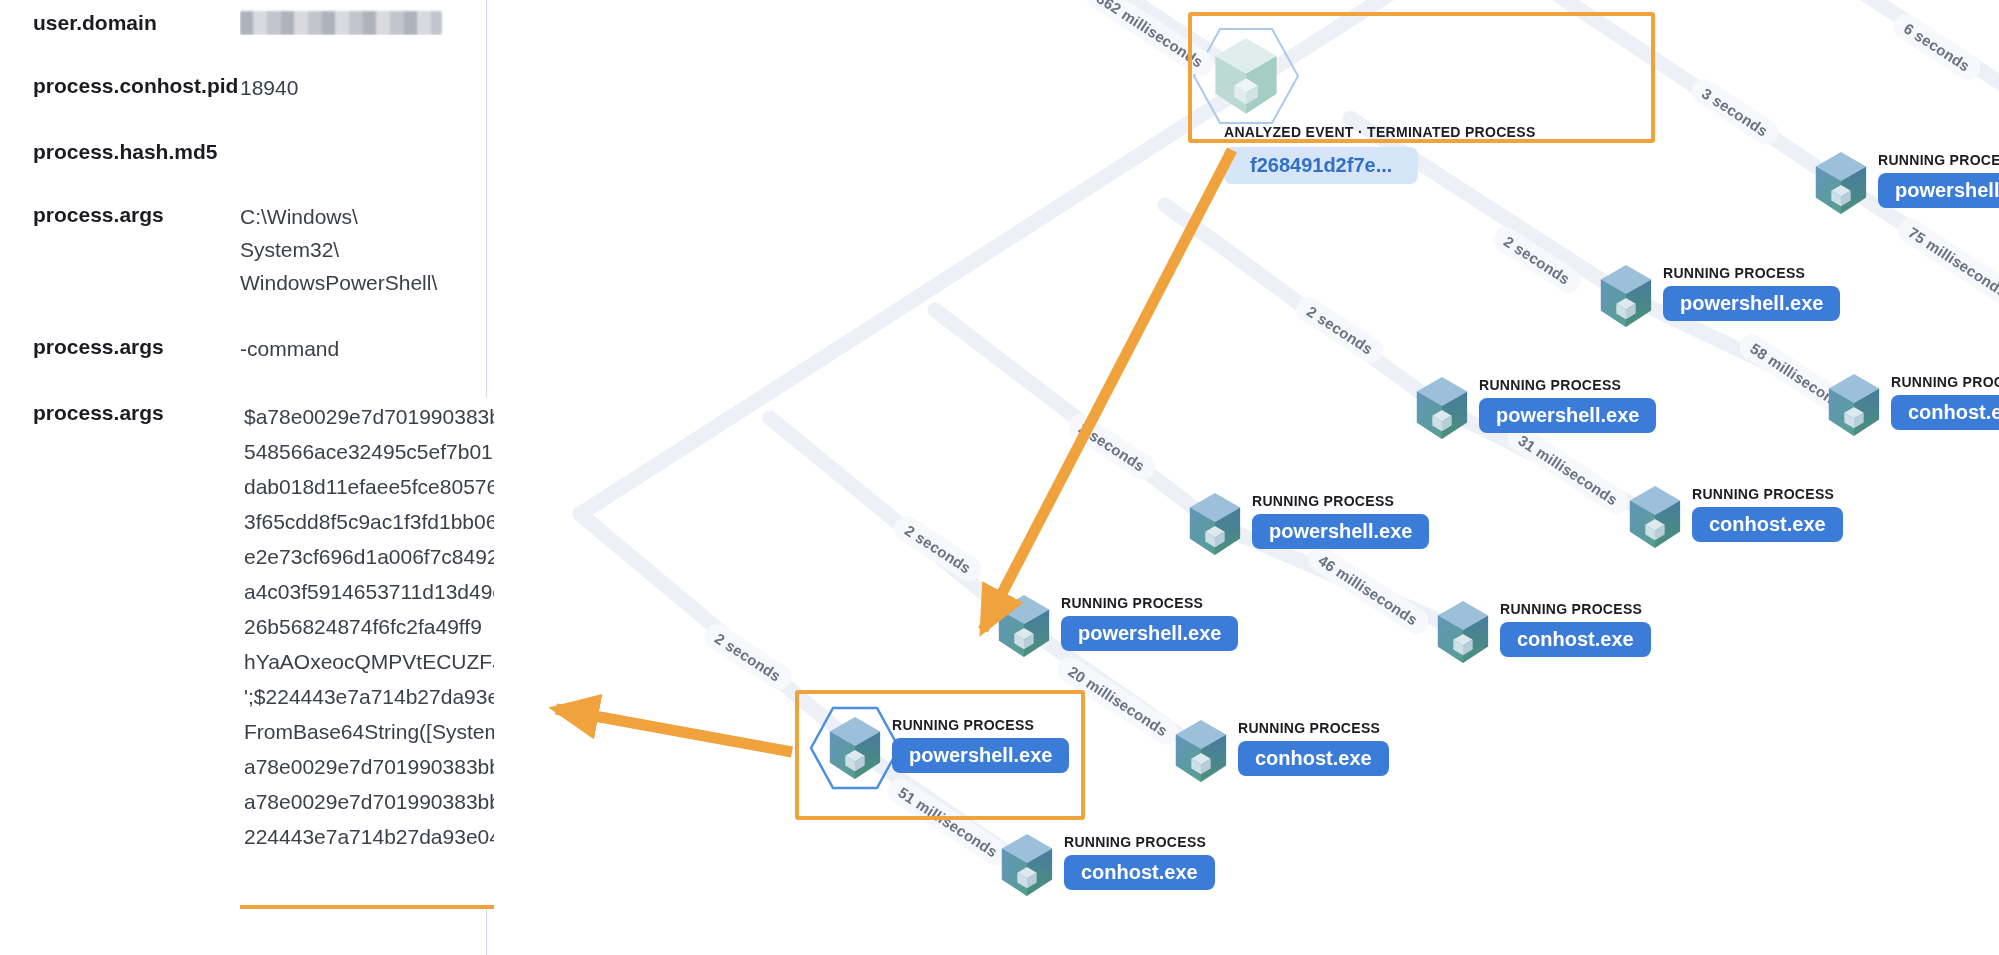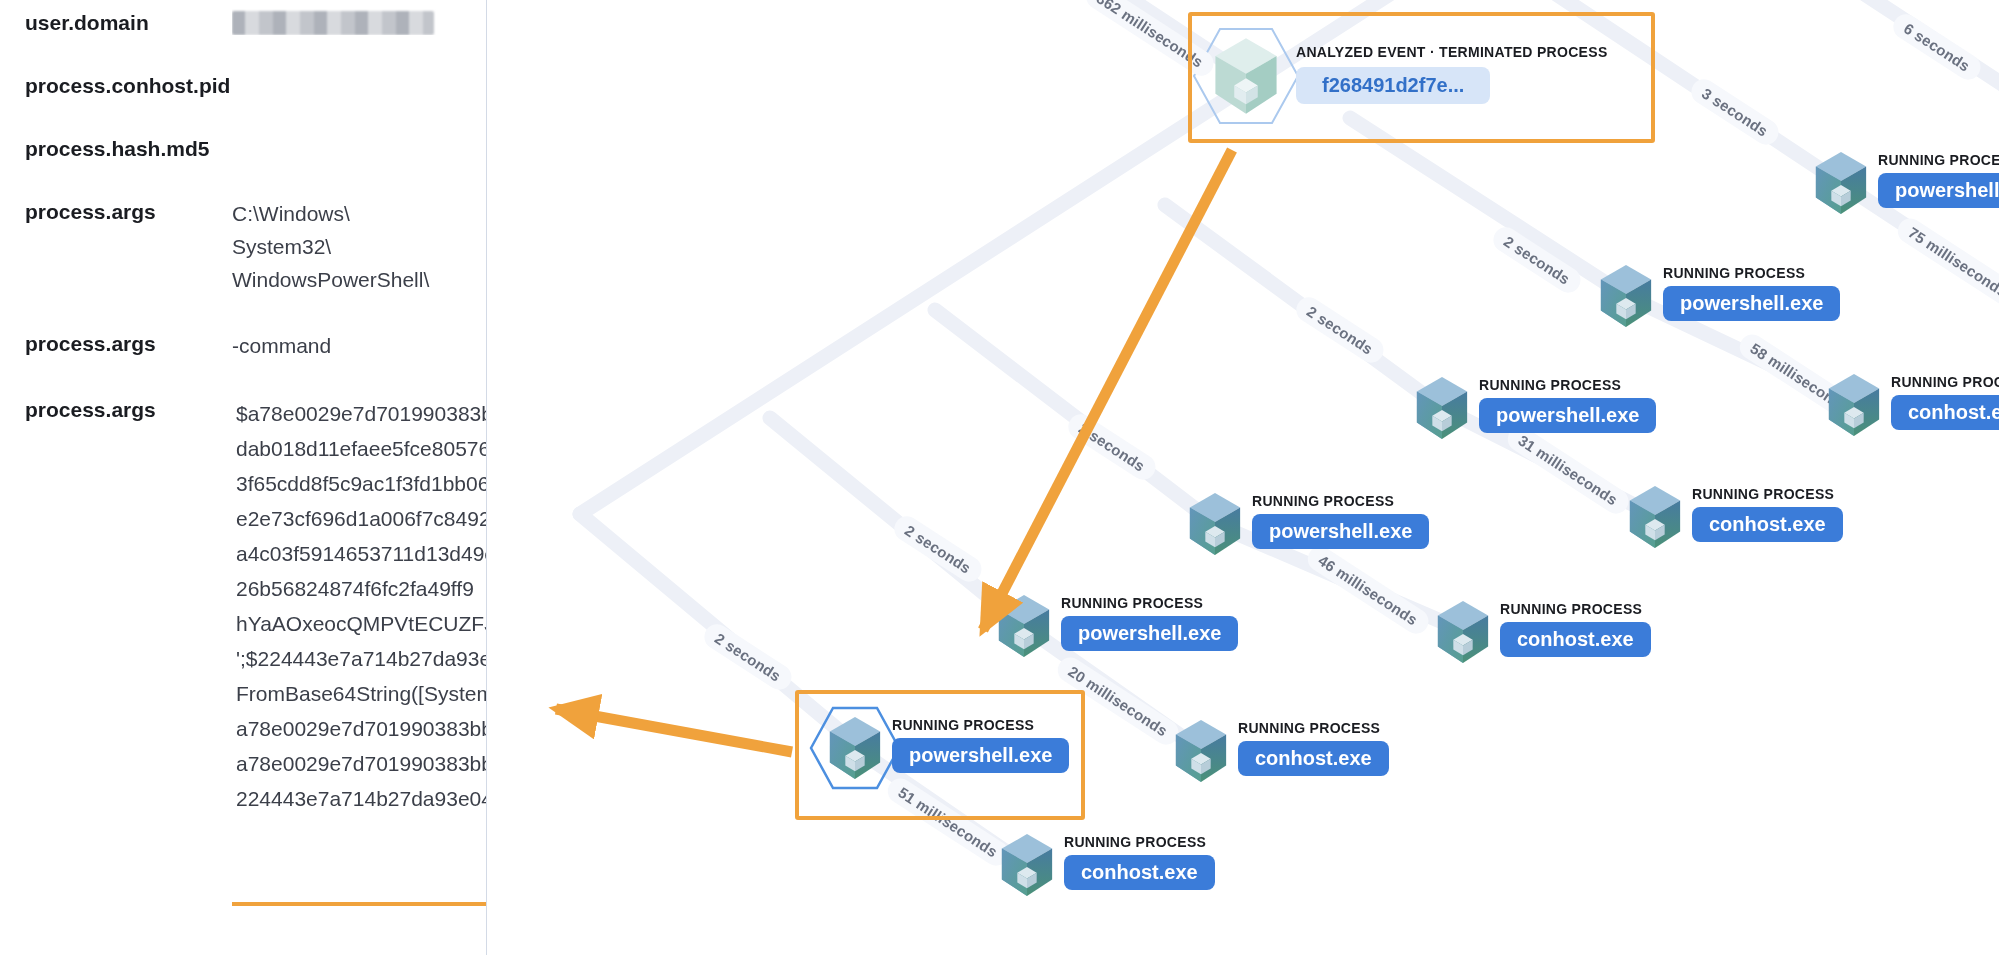--- a/index.html
+++ b/index.html
@@ -18,21 +18,21 @@
   .npill{display:inline-block;background:#3b7cd9;color:#fff;font-size:20px;font-weight:700;
          padding:6px 17px;border-radius:8px;white-space:nowrap;}
   .nchip{display:inline-block;background:#d7e5f8;color:#3270c8;font-size:20px;font-weight:700;
          padding:7px 26px;border-radius:8px;white-space:nowrap;}
   .hexring{position:absolute;z-index:2;pointer-events:none;}
   
   .obox{position:absolute;z-index:5;border:4px solid #f0a23c;border-radius:3px;pointer-events:none;}
   .arrows{position:absolute;left:0;top:0;z-index:6;pointer-events:none;}
   
   .divider{position:absolute;left:486px;top:0;width:1px;height:955px;background:#d3dae6;z-index:0;}
-  .panel{position:absolute;left:0;top:0;width:486px;height:955px;z-index:4;
+  .panel{position:absolute;left:8px;top:0;width:486px;height:955px;z-index:4;
          background:transparent;padding:8px 0 0 25px;box-sizing:border-box;}
   .frow{display:flex;align-items:flex-start;margin-bottom:33px;}
   .flabel{width:207px;flex:none;font-size:21px;font-weight:700;color:#1a1c21;line-height:30px;}
   .fval{font-size:21px;color:#3b3f49;line-height:33px;width:254px;overflow:hidden;}
   .fval .vline{white-space:nowrap;overflow:hidden;}
   .redacted{width:202px;height:24px;border-radius:2px;margin-top:3px;filter:blur(1.2px);
     background-image:
       repeating-linear-gradient(90deg,#aeb2ba 0 13px,#d8dade 13px 27px,#c2c5cb 27px 41px),
       repeating-linear-gradient(0deg,rgba(255,255,255,.45) 0 7px,rgba(120,124,132,.25) 7px 14px);}
   .args-box{background:#fff;border:4px solid #f0a23c;border-radius:3px;box-sizing:border-box;
@@ -107,20 +107,23 @@
   <div class="panel">
 
   <div class="frow">
       <div class="flabel">user.domain</div>
       <div class="fval">
           <div class="redacted"></div>
         </div>
     </div>
       <div class="frow">
       <div class="flabel">process.conhost.pid</div>
+      <div class="fval">
+          <div class="vline">18940</div>
+        </div>
     </div>
       <div class="frow">
       <div class="flabel">process.hash.md5</div>
     </div>
       <div class="frow">
       <div class="flabel">process.args</div>
       <div class="fval">
           <div class="vline">C:\Windows\</div>
           <div class="vline">System32\</div>
           <div class="vline">WindowsPowerShell\</div>
@@ -130,37 +133,38 @@
       <div class="flabel">process.args</div>
       <div class="fval">
           <div class="vline">-command</div>
         </div>
     </div>
       <div class="frow">
       <div class="flabel">process.args</div>
       <div class="fval">
           <div class="args-box">
             <div class="vline">$a78e0029e7d701990383b</div>
+            <div class="vline">548566ace32495c5ef7b01</div>
             <div class="vline">dab018d11efaee5fce80576</div>
             <div class="vline">3f65cdd8f5c9ac1f3fd1bb06</div>
             <div class="vline">e2e73cf696d1a006f7c8492</div>
             <div class="vline">a4c03f5914653711d13d49e</div>
             <div class="vline">26b56824874f6fc2fa49ff9</div>
             <div class="vline">hYaAOxeocQMPVtECUZFJv</div>
             <div class="vline">';$224443e7a714b27da93e</div>
             <div class="vline">FromBase64String([System</div>
             <div class="vline">a78e0029e7d701990383bb</div>
             <div class="vline">a78e0029e7d701990383bb</div>
             <div class="vline">224443e7a714b27da93e04</div>
           </div>
         </div>
     </div>
     </div>
 
-<div class="node" style="left: 1210px; top: 36px;">
+<div class="node" style="left: 1210px; top: 36px; flex-direction: column;">
       <svg width="72" height="80" viewBox="0 0 60 68">
         <use href="#cubeTerm"></use>
       </svg>
       <div class="ntxt" style="margin-left:14px;">
         <div class="nlabel" style="margin-top:6px;margin-bottom:7px;">ANALYZED EVENT · TERMINATED PROCESS</div>
         <div class="nchip">f268491d2f7e...</div>
       </div>
     </div>
     <svg class="hexring" width="110" height="100" style="left: 1191px; top: 26px;">
       <polygon points="3,50 29,3 81,3 107,50 81,97 29,97" fill="none" stroke="#abc9ee" stroke-width="2"></polygon>

